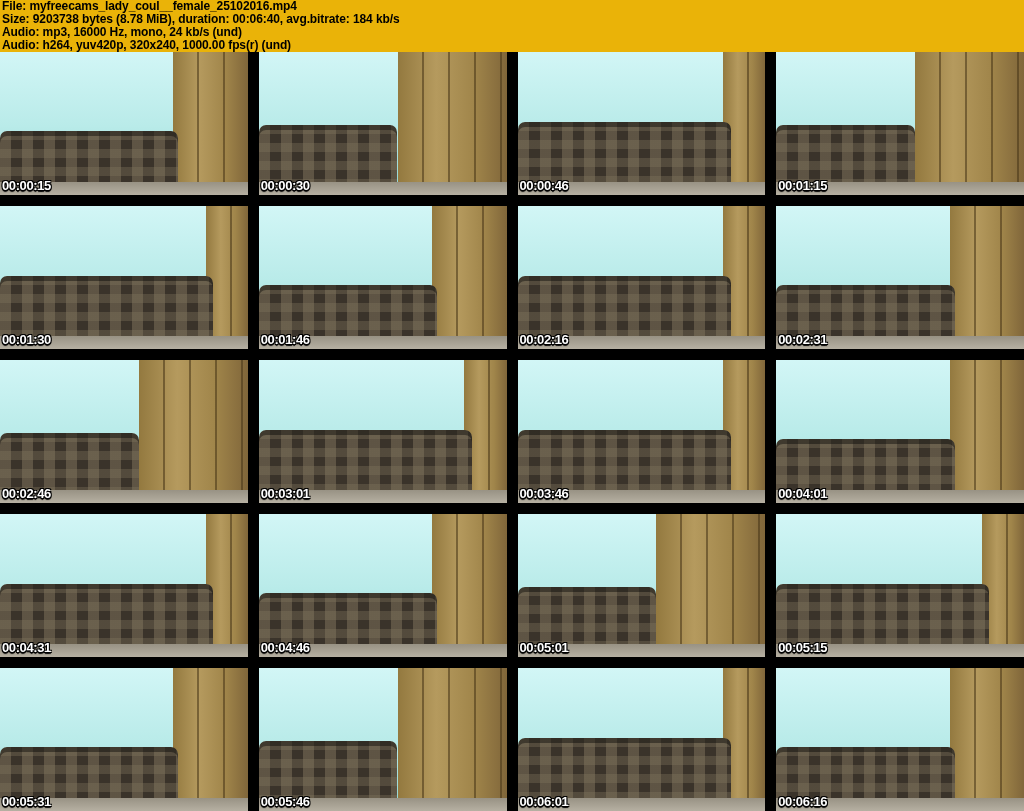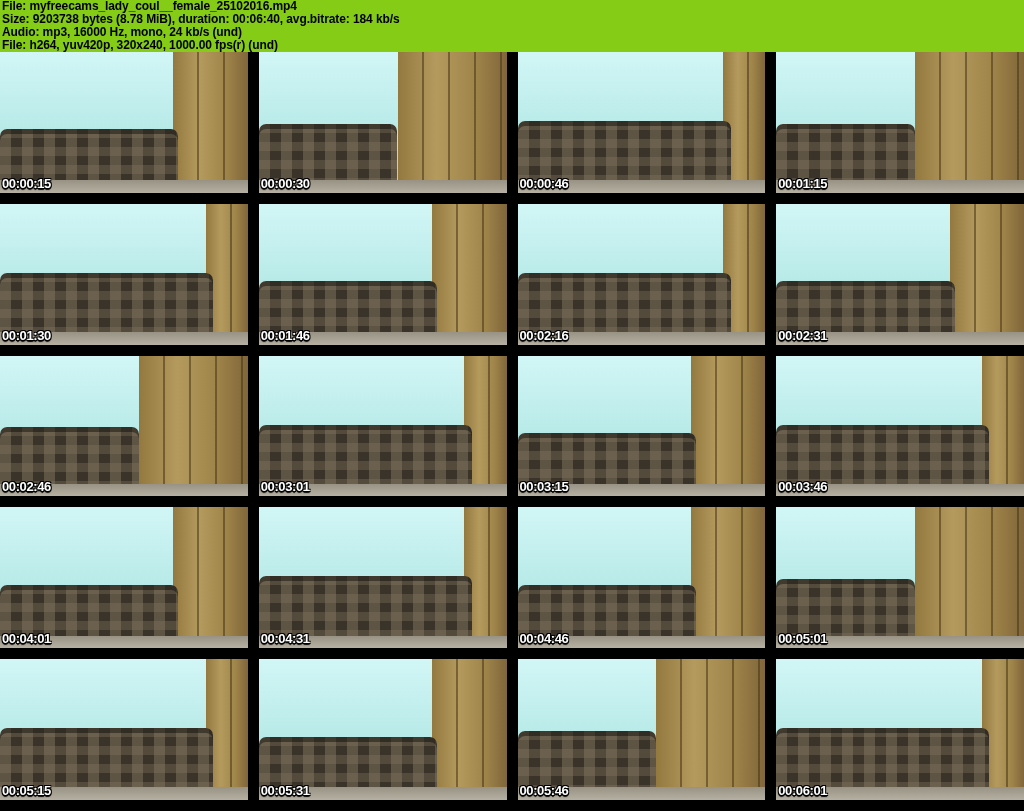--- a/index.html
+++ b/index.html
@@ -11,21 +11,21 @@
     width: 1024px;
     height: 811px;
     overflow: hidden;
     font-family: "Liberation Sans", sans-serif;
     display: flex;
     flex-direction: column;
   }
 
   
   .info-header {
-    background: #84cc16;
+    background: #eab308;
     color: #000000;
     height: 52px;
     flex: 0 0 52px;
     padding-left: 2px;
     overflow: hidden;
   }
   .info-header .line {
     font-size: 12px;
     font-weight: bold;
     line-height: 13px;
@@ -111,21 +111,21 @@
        0    2px 1px #000;
   }
 </style>
 </head>
 <body>
 
 <header class="info-header">
   <div class="line">File: myfreecams_lady_coul__female_25102016.mp4</div>
   <div class="line">Size: 9203738 bytes (8.78 MiB), duration: 00:06:40, avg.bitrate: 184 kb/s</div>
   <div class="line">Audio: mp3, 16000 Hz, mono, 24 kb/s (und)</div>
-  <div class="line">File: h264, yuv420p, 320x240, 1000.00 fps(r) (und)</div>
+  <div class="line">Audio: h264, yuv420p, 320x240, 1000.00 fps(r) (und)</div>
 </header>
 
 <div class="grid" id="grid">
     <div class="thumb v0">
       <div class="wall"></div>
       <div class="wardrobe"></div>
       <div class="couch"></div>
       <div class="floor"></div>
       <span class="timestamp">00:00:15</span>
     </div>
@@ -185,27 +185,20 @@
       <div class="floor"></div>
       <span class="timestamp">00:02:46</span>
     </div>
     <div class="thumb v2">
       <div class="wall"></div>
       <div class="wardrobe"></div>
       <div class="couch"></div>
       <div class="floor"></div>
       <span class="timestamp">00:03:01</span>
     </div>
-    <div class="thumb v0">
-      <div class="wall"></div>
-      <div class="wardrobe"></div>
-      <div class="couch"></div>
-      <div class="floor"></div>
-      <span class="timestamp">00:03:15</span>
-    </div>
     <div class="thumb v2">
       <div class="wall"></div>
       <div class="wardrobe"></div>
       <div class="couch"></div>
       <div class="floor"></div>
       <span class="timestamp">00:03:46</span>
     </div>
     <div class="thumb v0">
       <div class="wall"></div>
       <div class="wardrobe"></div>

